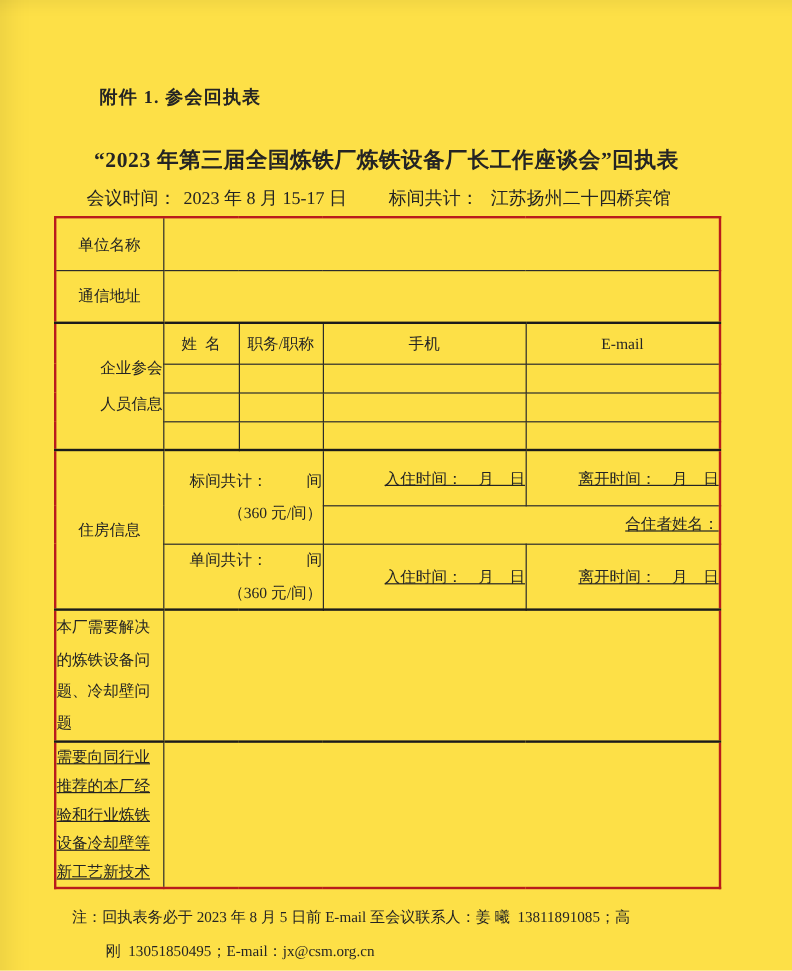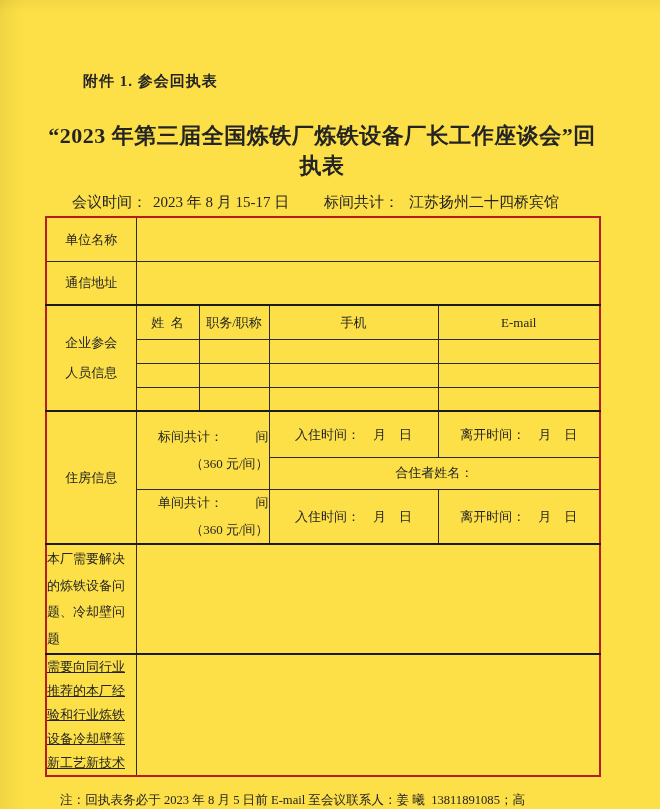--- a/index.html
+++ b/index.html
@@ -18,21 +18,21 @@
                 inset 34px 0 22px -28px rgba(0,0,0,0.08);
   }
   .content { position:absolute; left:45px; top:0; width:554px; }
 
   .attach {
     margin-top:72px; margin-left:38px;
     font-size:15px; font-weight:bold; letter-spacing:1px;
   }
   .title {
     margin-top:30px; text-align:center;
-    font-size:22px; font-weight:bold; letter-spacing:0.5px;
+    font-size:18px; font-weight:bold; letter-spacing:0.5px;
   }
   .meta {
     margin-top:11px; display:flex; align-items:flex-start;
     font-size:15px; line-height:1.35; white-space:pre-wrap;
   }
   .meta .time-group { margin-left:27px; }
   .meta .place-group { margin-left:auto; margin-right:40px; }
   .meta .val { margin-left:6px; }
   .meta .val-place { margin-left:10px; }
 
@@ -44,25 +44,25 @@
   }
   table.form td {
     border:1px solid #2b2b2b;
     vertical-align:middle;
     white-space:pre-wrap;
     padding:0;
     overflow:hidden;
   }
   tr.sect > td { border-top:2px solid #1b1b1b; }
   td.lbl { text-align:center; }
-  td.lbl-tall { text-align:center; line-height:2.3; }
+  td.lbl-tall { text-align:right; line-height:2.3; }
   td.lbl-left { text-align:left; padding:4px 3px 4px 5px; line-height:2.05; vertical-align:middle; }
   td.lbl-left.tight { line-height:1.85;text-decoration:underline; }
   td.room { text-align:right; line-height:2.05; }
-  td.inout { text-align:center; padding-left:10px; }
+  td.inout { text-align:right; padding-left:10px;text-decoration:underline; }
 
   .note {
     margin-top:9px; margin-left:15px;
     font-size:12.6px; line-height:2.3;
     padding-left:28px; text-indent:-28px;
     white-space:pre-wrap;
     width:530px;
   }
 </style>
 </head>

